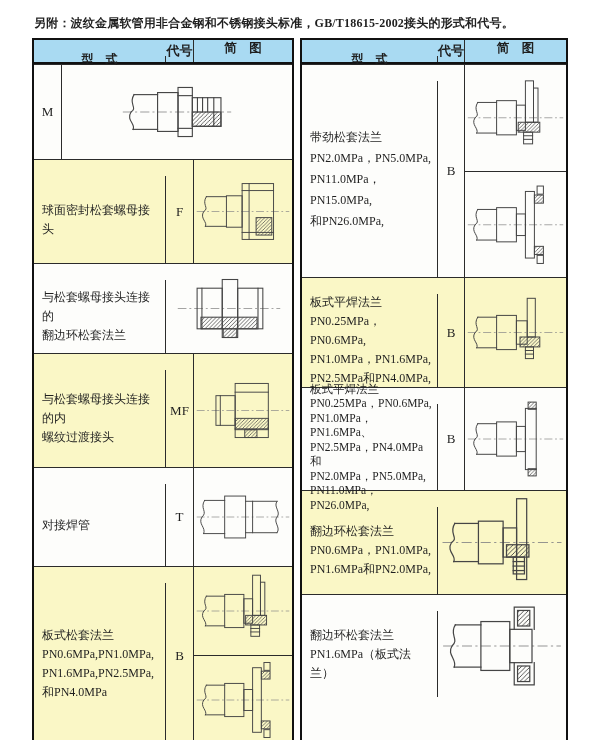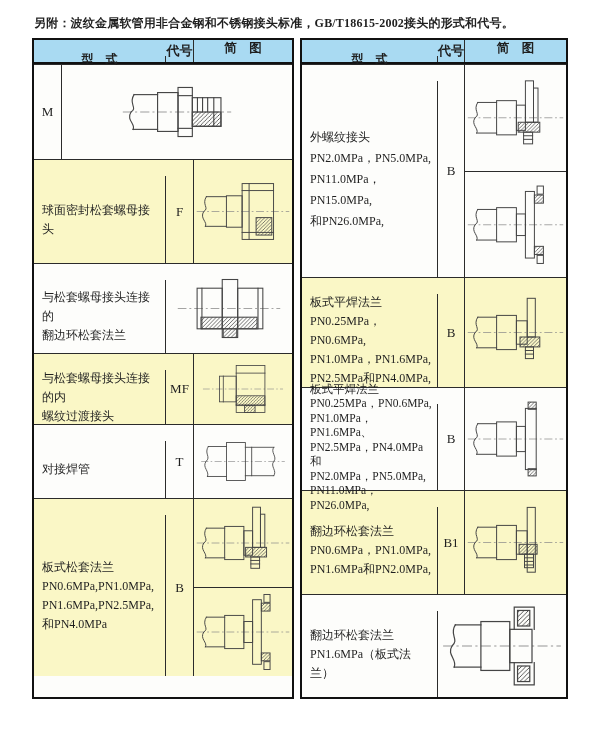--- a/index.html
+++ b/index.html
@@ -35,21 +35,21 @@
   .cell.code{ align-items:center; font-size:13px;text-align:center; }
   .tbl.left  .cell.type{ width:132px; }
   .tbl.left  .cell.code{ width:28px; }
   .tbl.right .cell.type{ width:136px; }
   .tbl.right .cell.code{ width:27px; }
   .cell.diag{ flex:1; padding:0; justify-content:stretch; }
   .dsub{ flex:1; position:relative; }
   .dsub + .dsub{ border-top:1px solid var(--grid,#2b2b2b); }
   .dsub svg{ position:absolute; left:1px; top:1px; width:calc(100% - 2px); height:calc(100% - 2px); }
   
-  .hL0{height:95px}.hL1{height:104px}.hL2{height:90px}.hL3{height:71px}.hL4{height:74px}.hL5{height:178px}
+  .hL0{height:95px}.hL1{height:104px}.hL2{height:90px}.hL3{height:114px}.hL4{height:99px}.hL5{height:178px}
   .hR0{height:213px}.hR1{height:110px}.hR2{height:103px}.hR3{height:104px}.hR4{height:103px}
   .lh21 .cell.type{ line-height:21px; }
   .tight .cell.type{ line-height:14.5px; font-size:11.5px; }
 </style>
 </head>
 <body>
 
 <div class="page">
   <div class="title">另附：波纹金属软管用非合金钢和不锈钢接头标准，GB/T18615-2002接头的形式和代号。</div>
 
@@ -251,21 +251,21 @@
       </div>
     </div>
 
     <div class="tbl right">
       <div class="row hrow">
         <div class="cell type">型　式</div>
         <div class="cell code">代号</div>
         <div class="cell diag">简　图</div>
       </div>
       <div class="row white hR0 lh21">
-        <div class="cell type">外螺纹接头
+        <div class="cell type">带劲松套法兰
 PN2.0MPa，PN5.0MPa,
 PN11.0MPa，PN15.0MPa,
 和PN26.0MPa,</div>
         <div class="cell code">B</div>
         <div class="cell diag">
             <div class="dsub">
               <svg viewBox="0 0 110 90" preserveAspectRatio="xMidYMid meet">
     <defs>
                   <pattern id="hp8" width="4" height="4" patternUnits="userSpaceOnUse">
       <path d="M0,4 L4,0" stroke="#454545" stroke-width="0.8" fill="none"></path>
@@ -370,21 +370,20 @@
                   <rect x="69" y="78" width="9" height="8" fill="url(#hp11)"></rect>
                 </g>
   </svg>
             </div>
           </div>
       </div>
       <div class="row yellow hR3">
         <div class="cell type">翻边环松套法兰
 PN0.6MPa，PN1.0MPa,
 PN1.6MPa和PN2.0MPa,</div>
-        <div class="cell code">B1</div>
         <div class="cell diag">
             <div class="dsub">
               <svg viewBox="0 0 110 90" preserveAspectRatio="xMidYMid meet">
     <defs>
                   <pattern id="hp12" width="4" height="4" patternUnits="userSpaceOnUse">
       <path d="M0,4 L4,0" stroke="#454545" stroke-width="0.8" fill="none"></path>
                   </pattern>
                 </defs>
     <line x1="2" y1="45" x2="108" y2="45" stroke="#888" stroke-width="0.8" stroke-dasharray="9 3 2 3"></line>
     <g stroke="#454545" stroke-width="1.1" stroke-linecap="square">

